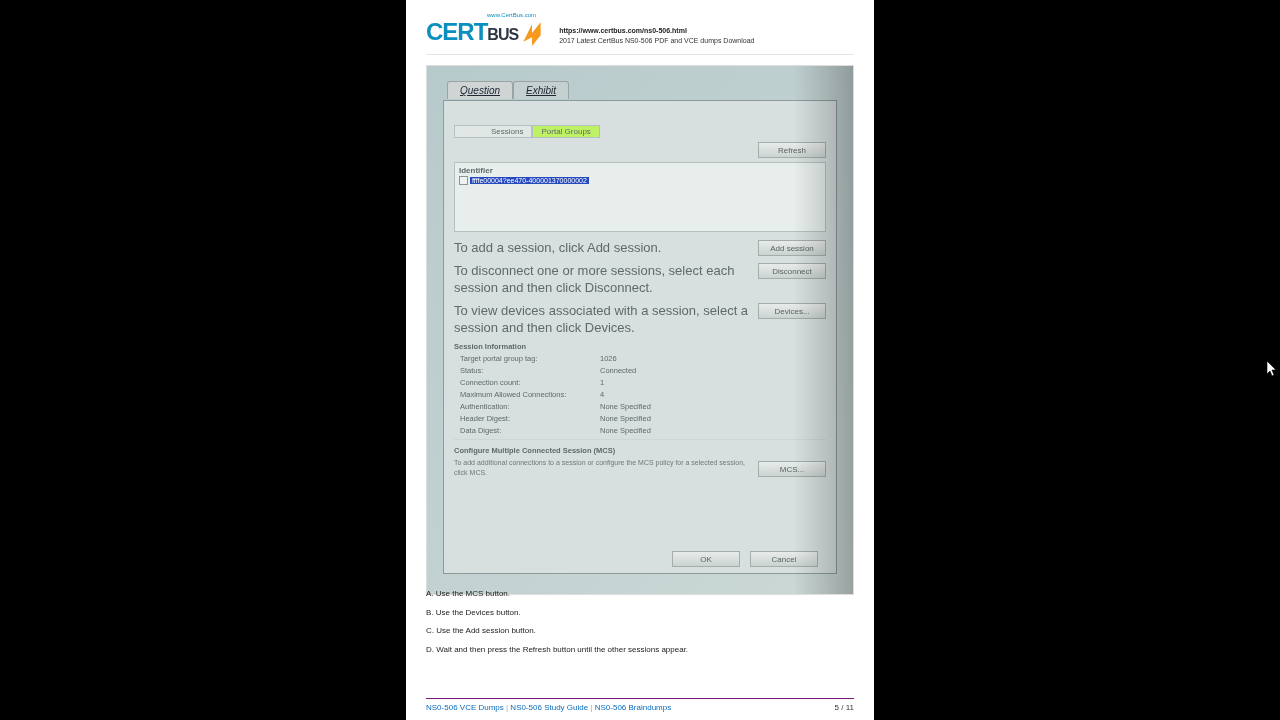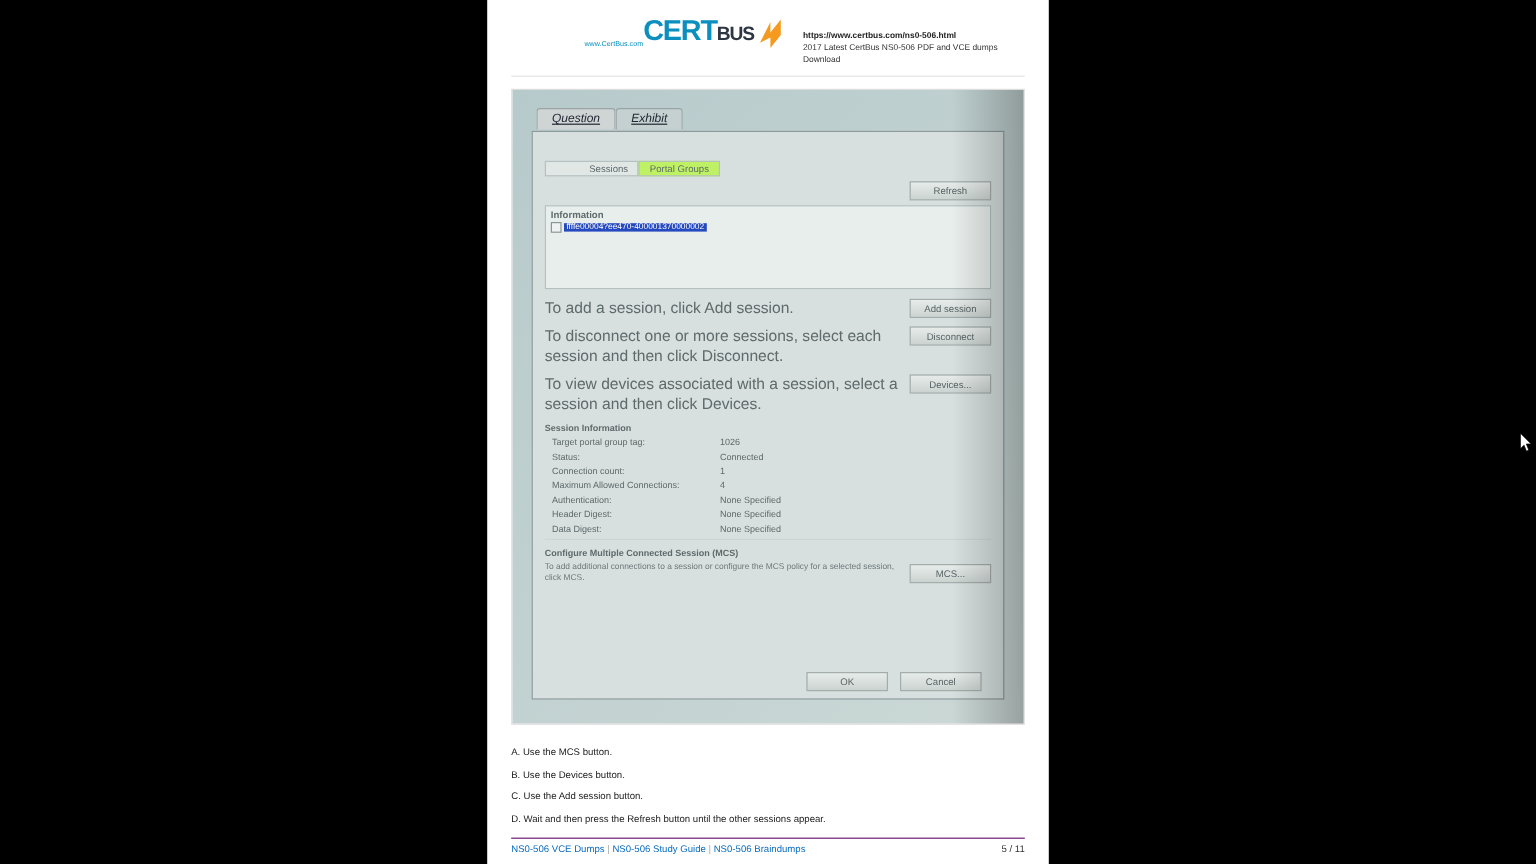--- a/index.html
+++ b/index.html
@@ -1,18 +1,18 @@
 <!DOCTYPE html>
 <html><head>
 <meta charset="utf-8">
 <style>
   html, body { margin: 0; padding: 0; width: 1280px; height: 720px; background: #000; font-family: Arial, Helvetica, sans-serif; overflow: hidden; }
   .page { width: 468px; height: 720px; margin: 0 auto; background: #fff; position: relative; box-sizing: border-box; padding: 0 20px; overflow: hidden; }
   .header { display: flex; align-items: flex-start; gap: 14px; padding: 12px 0 0 0; }
-  .logo { display: flex; align-items: flex-end; flex-direction: row; }
+  .logo { display: flex; align-items: flex-start; flex-direction: column; }
   .logo-small { font-size: 6px; color: #0a8fbf; text-align: right; width: 110px; }
   .logo-row { display: flex; align-items: flex-end; }
   .logo-text { font-size: 24px; font-weight: bold; letter-spacing: -1px; }
   .logo-text .c1 { color: #0a8fbf; }
   .logo-text .c2 { color: #2e3644; font-size: 16px; }
   .logo-arrow { width: 26px; height: 26px; margin-left: 1px; }
   .header-right { font-size: 7px; line-height: 1.4; color: #333; padding-top: 14px; }
   .header-right .url { font-weight: bold; color: #222; }
   .hr { border: 0; border-top: 1px solid #e4e4e4; margin: 8px 0 10px 0; }
 
@@ -49,21 +49,21 @@
   .kv { display:flex; font-size: 7.5px; color:#5f6a6b; margin-bottom: 3px; padding-left: 6px; }
   .kv .k { width: 140px; }
   .kv .v {  }
 
   .mcs-box { border-top: 1px solid #cdd6d4; padding-top:4px; margin-top: 4px; }
   .mcs-row { display:flex; justify-content:space-between; align-items:flex-end; gap:10px; }
   .mcs-text { font-size: 7px; color:#6f797a; line-height:1.3; flex:1; }
 
   .dlg-footer { position:absolute; left:0; right:0; bottom:0; height:28px; display:flex; justify-content:flex-end; align-items:center; gap:10px; padding-right:18px; box-sizing:border-box; }
 
-  .answers { position:absolute; left:20px; top:620px; right:20px; font-size:8px; color:#222; line-height:1.7; }
+  .answers { position:absolute; left:20px; top:587px; right:20px; font-size:8px; color:#222; line-height:1.7; }
   .answers div { margin-bottom: 5px; }
 
   .footer { position:absolute; left:20px; right:20px; bottom:8px; display:flex; justify-content:space-between; font-size:8px; color:#333; border-top:1px solid #701a75; padding-top:4px; }
   .footer a { color:#0a6cbf; }
   .sep { color:#aaa; }
 
   .cursor { position:absolute; right:2px; top:50%; width:12px; height:18px; color:#fff; pointer-events:none; }
 </style>
 </head>
 <body>
@@ -100,21 +100,21 @@
         <div class="inner-tabs">
           <div class="inner-tab active">Sessions</div>
           <div class="inner-tab">Portal Groups</div>
         </div>
 
         <div class="row-top">
           <div class="btn">Refresh</div>
         </div>
 
         <div class="listbox">
-          <div class="list-header">Information</div>
+          <div class="list-header">Identifier</div>
           <div class="list-item-row">
             <div class="chk"></div>
             <span class="sel-id">ffffe00004?ee470-400001370000002</span>
           </div>
         </div>
 
         <div class="instr-row">
           <div class="instr-text">To add a session, click Add session.</div>
           <div class="btn">Add session</div>
         </div>

